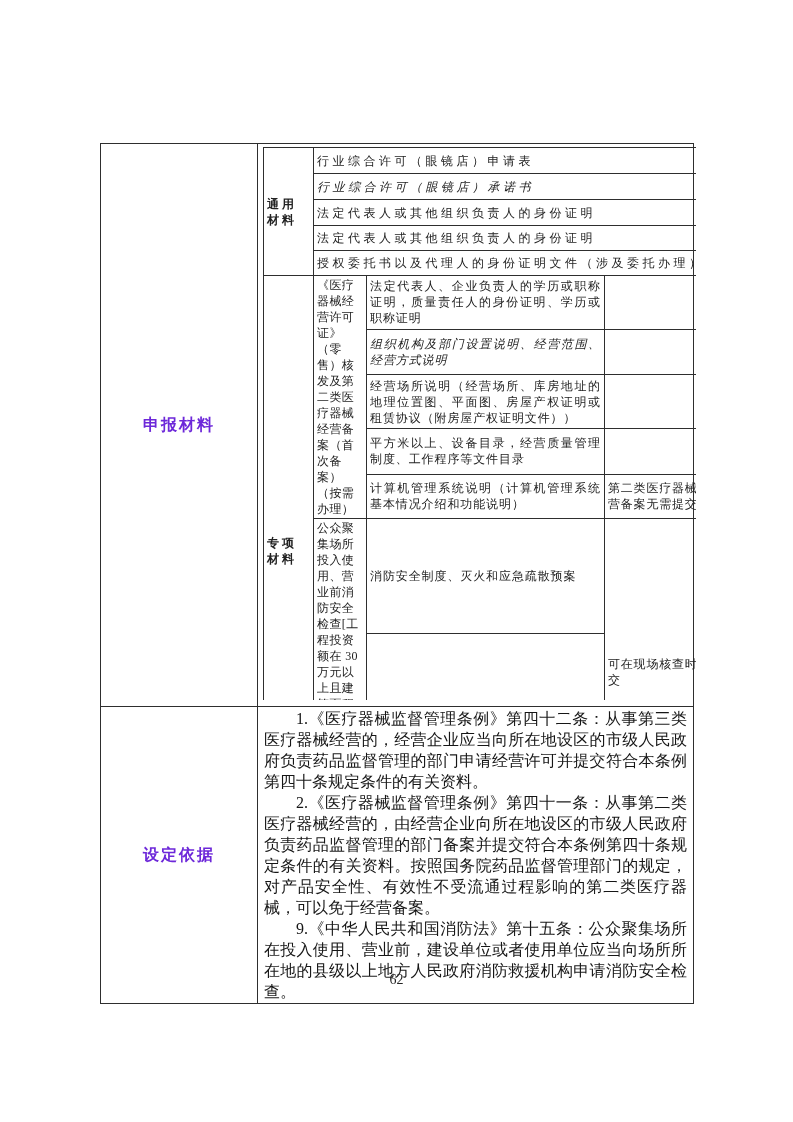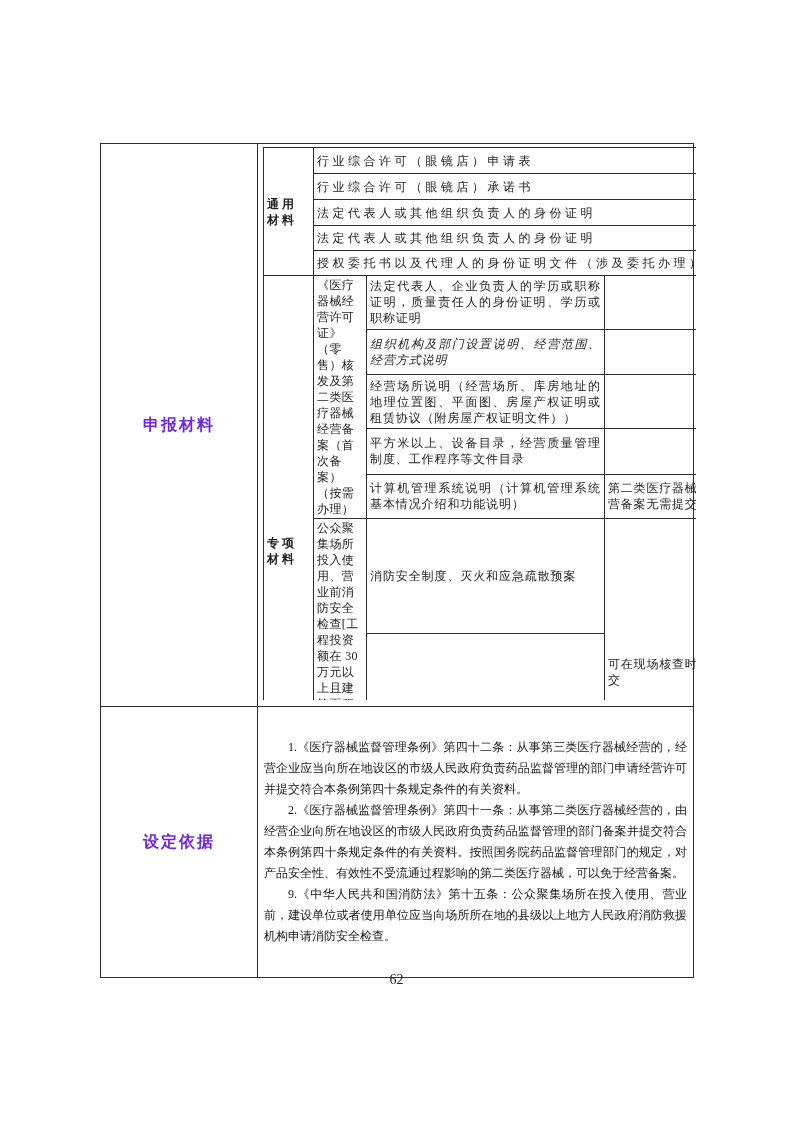--- a/index.html
+++ b/index.html
@@ -80,21 +80,21 @@
     overflow:hidden;
   }
   .remark-cell .clip{width:112px;}
   
   .basis-cell{
     padding:1px 6px;
     vertical-align:middle;
   }
   .basis-cell p{
     margin:0;
-    font-size:12px;
+    font-size:16px;
     line-height:21px;
     text-align:justify;
     text-indent:2em;
     color:#161616;
   }
   
   .page-number{
     position:absolute;
     left:0;top:972px;
     width:100%;
@@ -119,21 +119,21 @@
                 <col style="width:50px">
                   <col style="width:53px">
                   <col style="width:238px">
                   <col style="width:119px">
               </colgroup>
               <tbody>
                 <tr style="height:26px;">
                   <td class="cat-cell" rowspan="5">通用材料</td>
                   <td class="common-item" colspan="3">行业综合许可（眼镜店）申请表</td>
                 </tr>
-                <tr style="height:26px;">
+                <tr style="height:26px;font-style:italic;">
                   <td class="common-item" colspan="3">行业综合许可（眼镜店）承诺书</td>
                 </tr>
                 <tr style="height:26px;">
                   <td class="common-item" colspan="3">法定代表人或其他组织负责人的身份证明</td>
                 </tr>
                 <tr style="height:25px;">
                   <td class="common-item" colspan="3">法定代表人或其他组织负责人的身份证明</td>
                 </tr>
                 <tr style="height:25px;">
                   <td class="common-item" colspan="3">授权委托书以及代理人的身份证明文件（涉及委托办理）</td>

